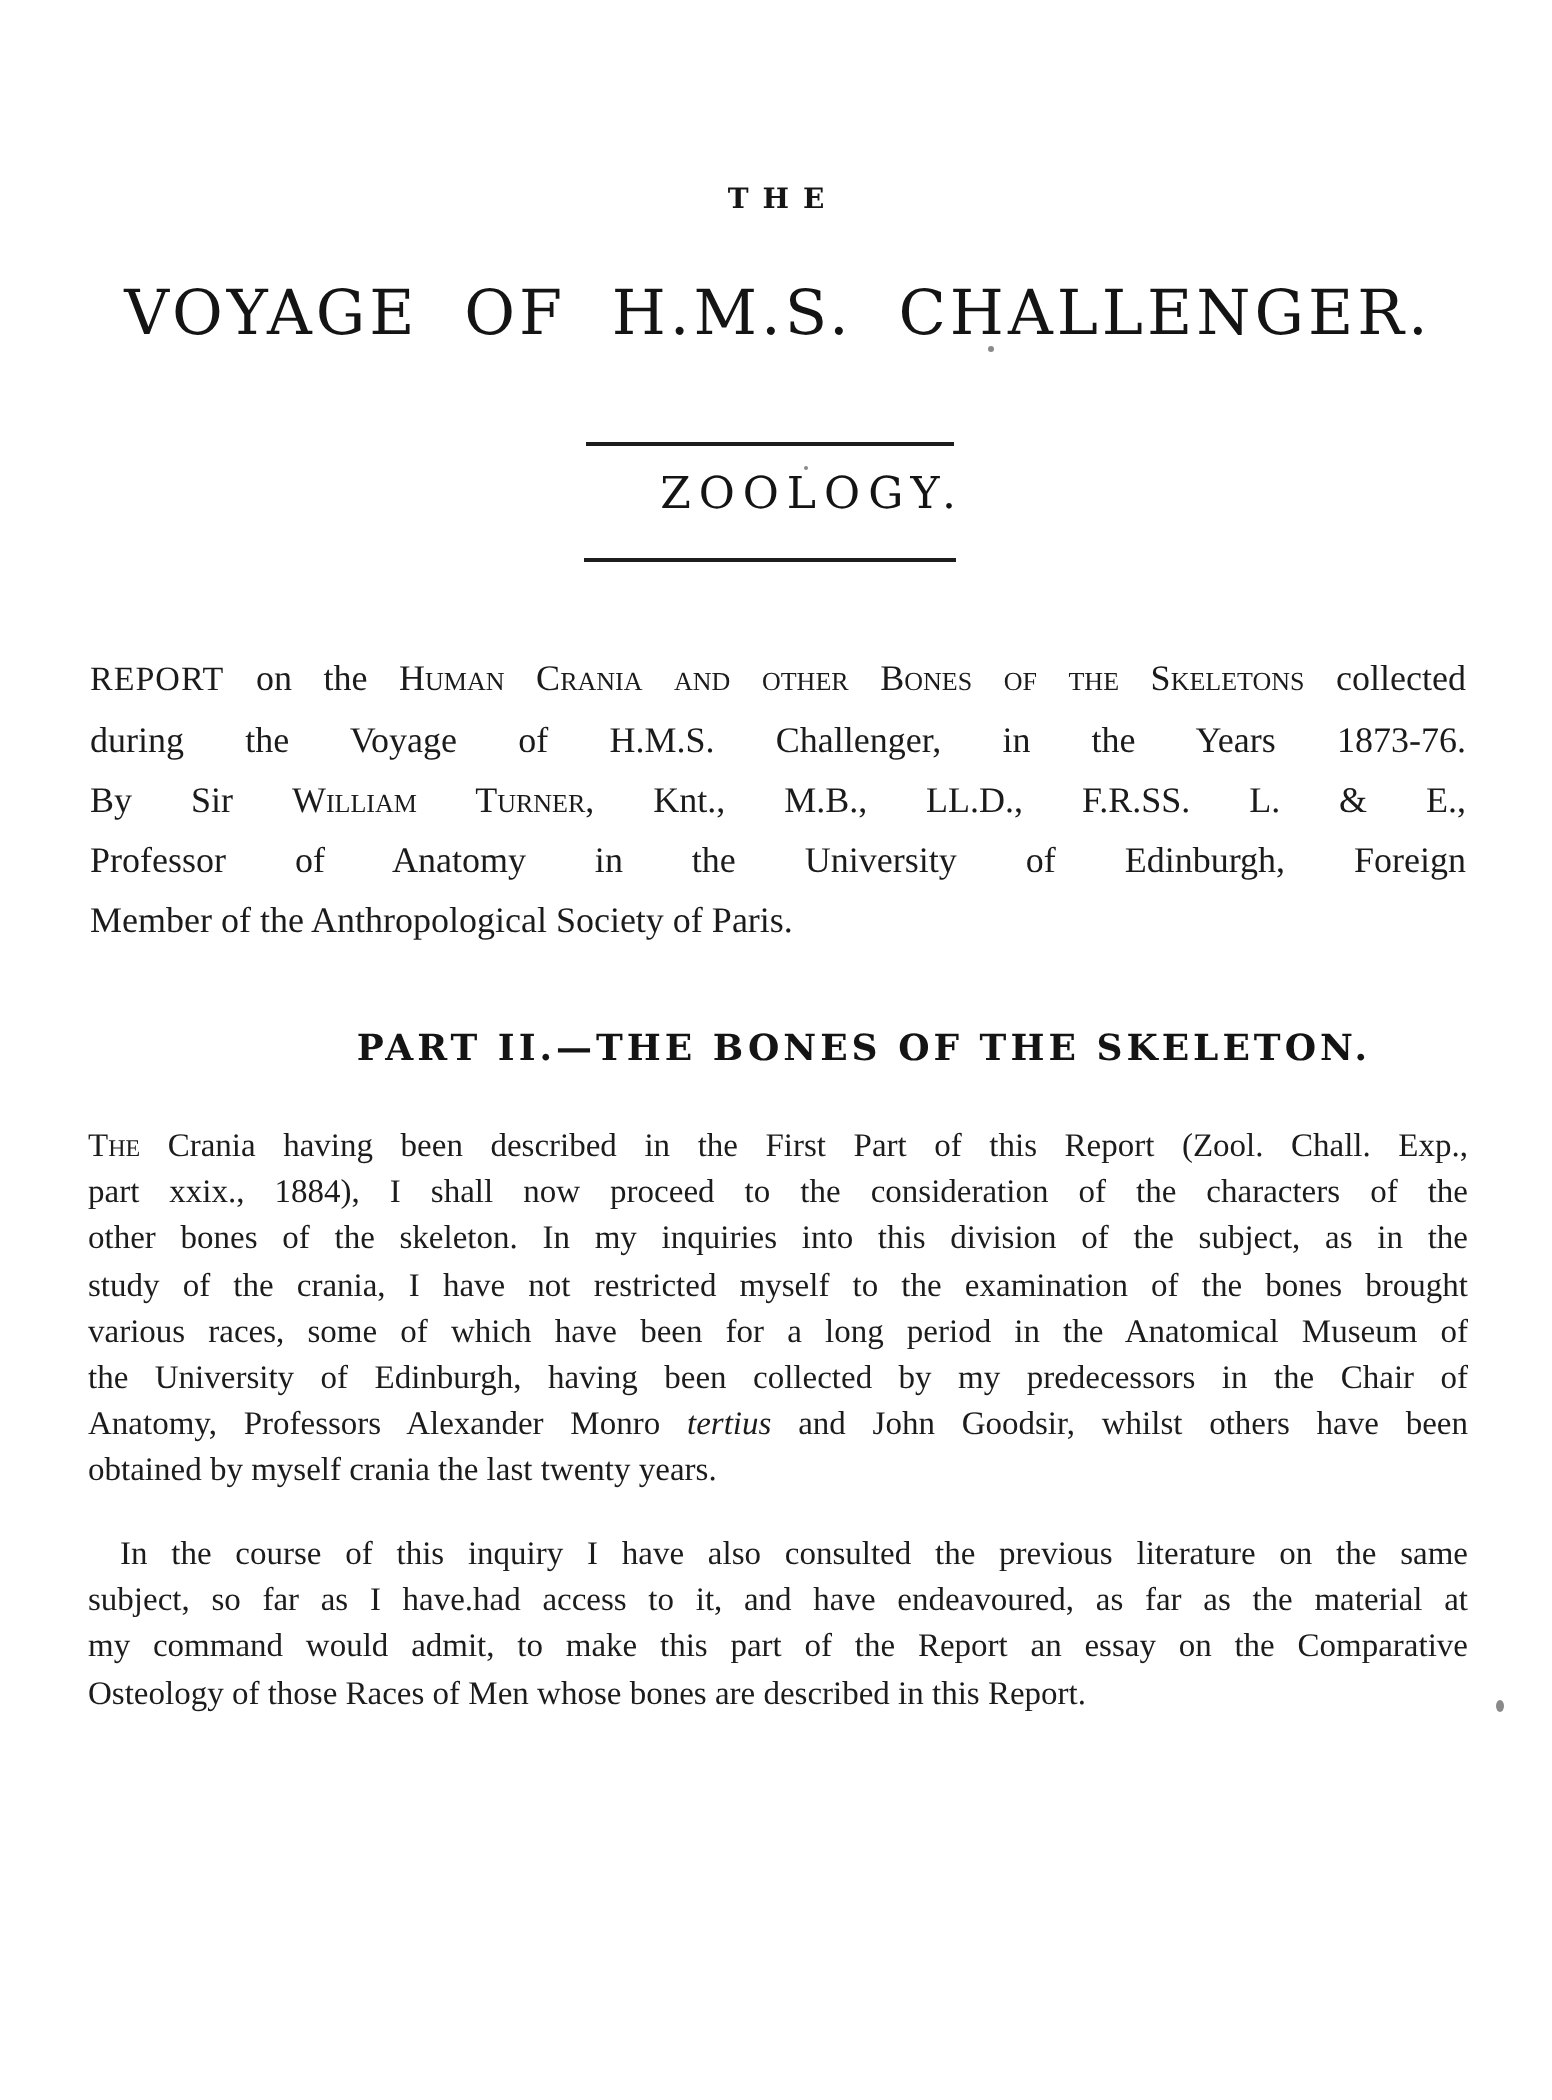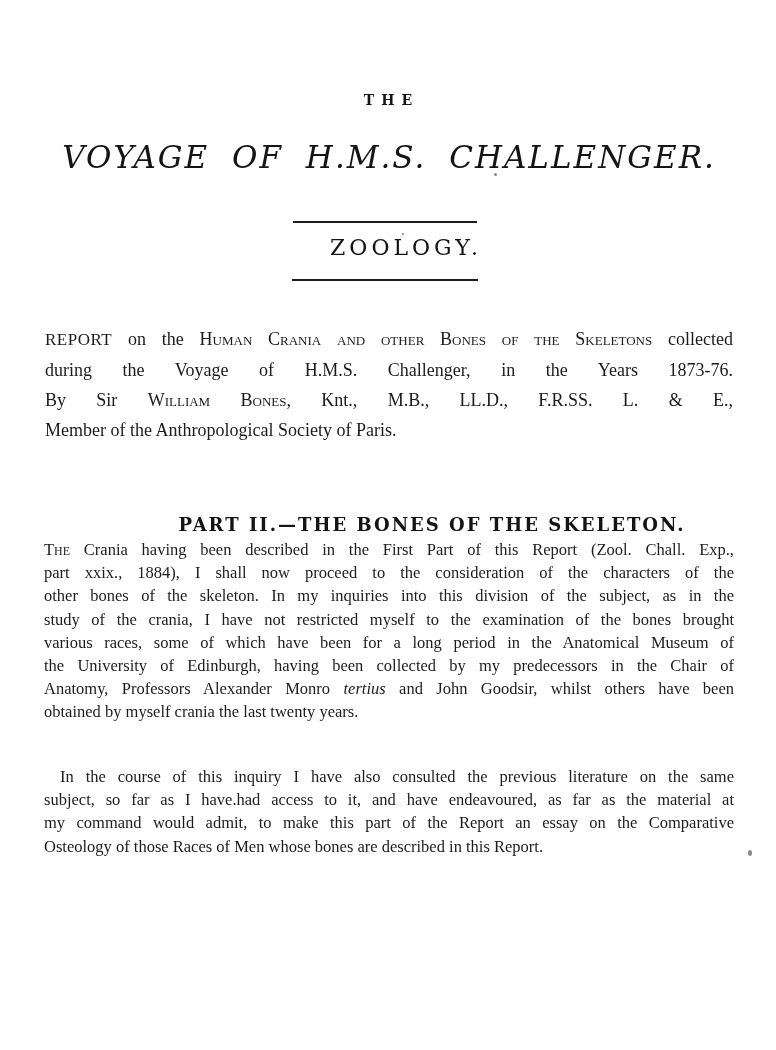--- a/index.html
+++ b/index.html
@@ -5,41 +5,41 @@
   html,body{margin:0;padding:0;}
   body{width:776px;height:1050px;background:#ffffff;font-family:"Liberation Serif",serif;}
   .page{position:relative;width:776px;height:1050px;background:#ffffff;color:#1c1c1c;overflow:hidden;border-radius:18px;}
   h1,h2,h3{margin:0;font-weight:normal;}
 
   .kicker{position:absolute;top:92px;left:0;width:100%;text-align:center;
     font-family:"DejaVu Serif",serif;font-weight:700;font-size:14px;
     letter-spacing:7px;text-indent:7px;color:#161616;}
   .title{position:absolute;top:139px;left:0;width:100%;text-align:center;
     font-family:"DejaVu Serif",serif;font-weight:500;font-size:31px;
-    letter-spacing:2px;word-spacing:11px;text-indent:2px;color:#141414;font-style:italic;}
+    letter-spacing:2px;word-spacing:11px;text-indent:2px;color:#141414;}
   .rule{position:absolute;height:2px;background:#1d1d1d;}
   .rule1{top:221px;left:293px;width:184px;}
   .rule2{top:279px;left:292px;width:186px;}
   .zoology{position:absolute;top:235px;left:0;width:100%;text-align:center;
     font-family:"DejaVu Serif",serif;font-weight:500;font-size:22px;
     letter-spacing:4px;text-indent:4px;color:#141414;padding-left:16px;}
 
   .report{position:absolute;top:324px;left:45px;width:688px;
     font-family:"Liberation Serif",serif;font-size:18px;color:#1b1b1b;}
   .report .line{line-height:30px;}
   .report .lg{font-size:17px;letter-spacing:0.5px;}
 
   .part{position:absolute;top:514px;left:0;width:100%;text-align:center;
     font-family:"DejaVu Serif",serif;font-weight:700;font-size:18px;
     letter-spacing:2px;color:#141414;padding-left:44px;}
 
   .para{position:absolute;left:44px;width:690px;
     font-family:"Liberation Serif",serif;font-size:16.5px;color:#1c1c1c;}
   .para .line{line-height:23.2px;}
-  .para1{top:538px;}
+  .para1{top:561px;}
   .para2{top:765px;}
 
   .line{white-space:normal;}
   .j{text-align:justify;text-align-last:justify;}
   .hang{}
   .ti{text-indent:16px;}
   .sc{font-variant:small-caps;}
   .it{font-style:italic;}
 
   .speck{position:absolute;background:#8a8a8a;border-radius:50%;}
@@ -49,21 +49,22 @@
 
 <div class="page">
   <div class="kicker">THE</div>
   <h1 class="title">VOYAGE OF H.M.S. CHALLENGER.</h1>
   <div class="rule rule1"></div>
   <h2 class="zoology">ZOOLOGY.</h2>
   <div class="rule rule2"></div>
   <div class="report">
       <div class="line j"><span class="lg">REPORT</span><span> on the </span><span class="sc">Human Crania and other Bones of the Skeletons</span><span> collected</span></div>
       <div class="line j hang"><span>during the Voyage of H.M.S. Challenger, in the Years 1873-76.</span></div>
-      <div class="line j hang"><span>By Sir </span><span class="sc">William Bones</span><span>, Knt., M.B., LL.D., F.R.SS. L. &amp; E.,</span></div>
+      <div class="line j hang"><span>By Sir </span><span class="sc">William Turner</span><span>, Knt., M.B., LL.D., F.R.SS. L. &amp; E.,</span></div>
+      <div class="line j hang"><span>Professor of Anatomy in the University of Edinburgh, Foreign</span></div>
       <div class="line hang"><span>Member of the Anthropological Society of Paris.</span></div>
     </div>
   <h3 class="part">PART II.—THE BONES OF THE SKELETON.</h3>
   <div class="para para1">
       <div class="line j"><span class="sc">The</span><span> Crania having been described in the First Part of this Report (Zool. Chall. Exp.,</span></div>
       <div class="line j"><span>part xxix., 1884), I shall now proceed to the consideration of the characters of the</span></div>
       <div class="line j"><span>other bones of the skeleton.  In my inquiries into this division of the subject, as in the</span></div>
       <div class="line j"><span>study of the crania, I have not restricted myself to the examination of the bones brought</span></div>
       <div class="line j"><span>various races, some of which have been for a long period in the Anatomical Museum of</span></div>
       <div class="line j"><span>the University of Edinburgh, having been collected by my predecessors in the Chair of</span></div>

